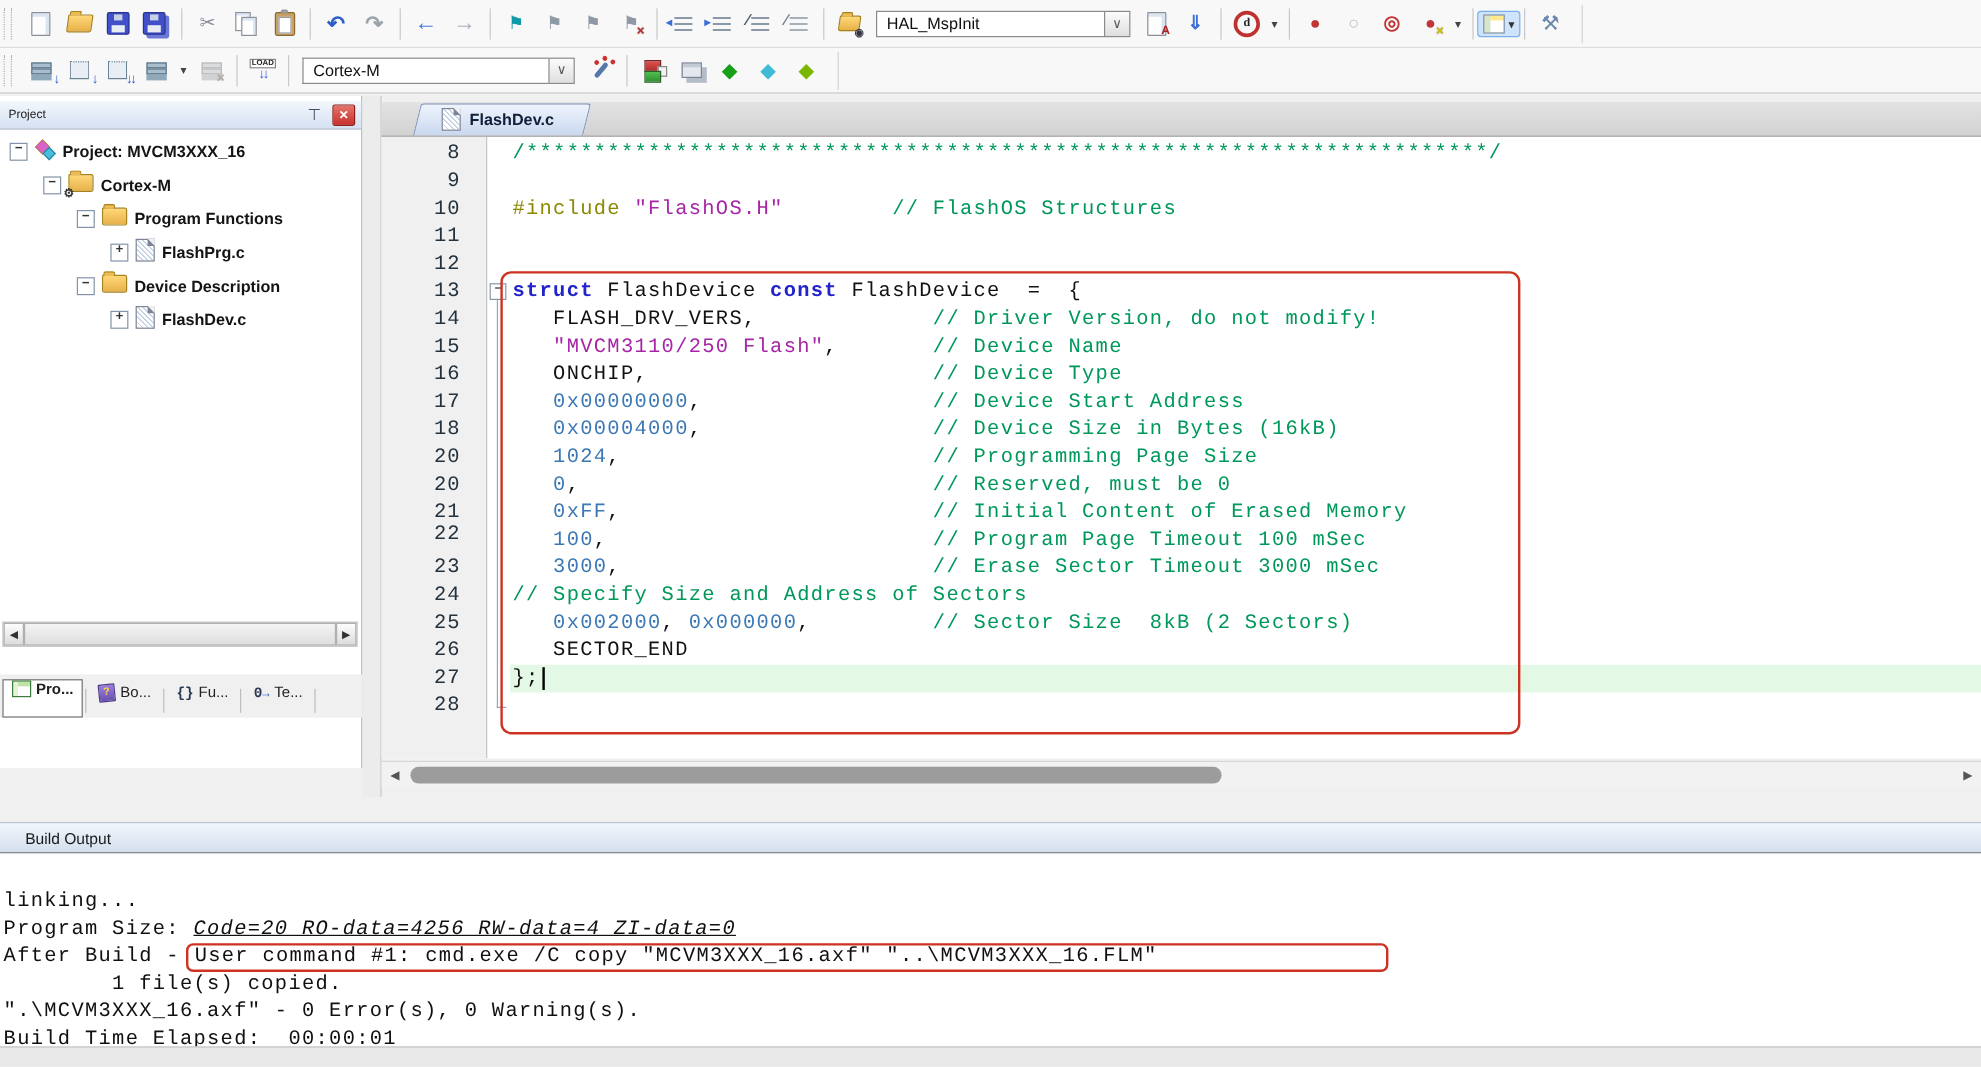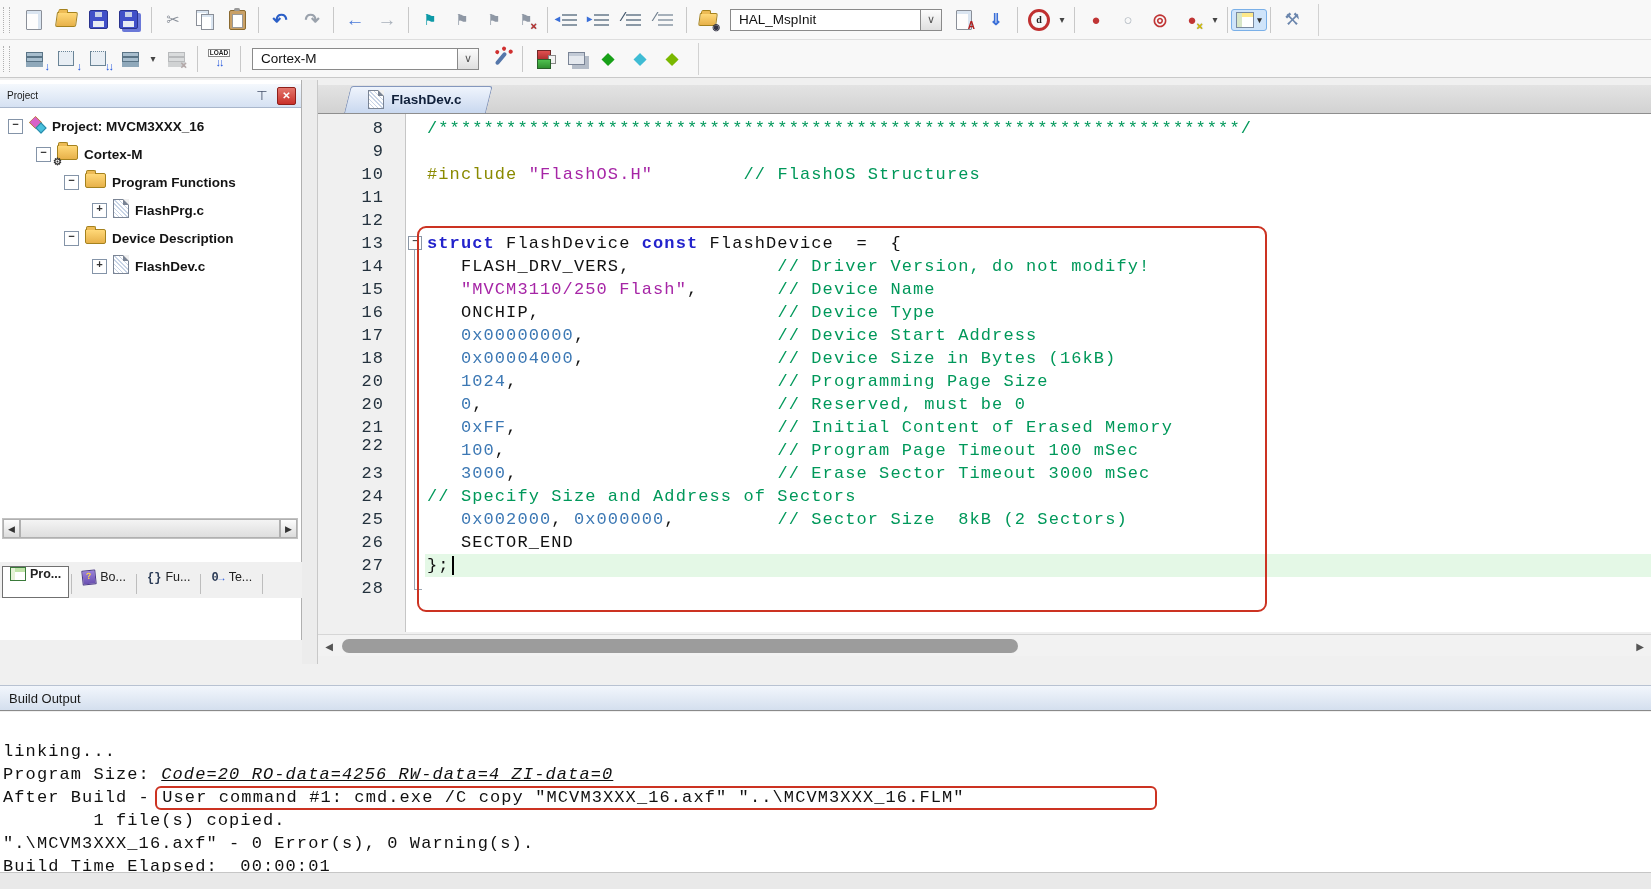--- a/index.html
+++ b/index.html
@@ -177,21 +177,21 @@
   #escroll{position:absolute;left:318px;top:634px;width:1333px;height:22px;background:#f2f2f2;
       border-top:1px solid #d6d6d6;box-sizing:border-box;}
   .ethumb{position:absolute;left:24px;top:4px;width:676px;height:14px;background:#9c9c9c;border-radius:7px;}
   .ebtn{position:absolute;top:2px;width:18px;height:18px;display:flex;align-items:center;justify-content:center;
       font-size:10px;color:#555;}
 
   
   #build-header{position:absolute;left:0;top:685px;width:1651px;height:26px;
       background:linear-gradient(#f2f6fc,#d4dfee);border-top:1px solid #b8c2d2;
       border-bottom:1px solid #8a8a8a;display:flex;align-items:center;box-sizing:border-box;}
-  #build-header .ttl{font-size:13px;color:#1a1a1a;padding-left:9px;}
+  #build-header .ttl{font-size:13px;color:#1a1a1a;padding-left:21px;}
   #build-body{position:absolute;left:0;top:712px;width:1651px;height:160px;background:#fff;}
   .bl{position:absolute;left:3px;white-space:pre;font:17px/23px "Liberation Mono",monospace;
       letter-spacing:1.1px;color:#101010;}
   .bl .u{text-decoration:underline;font-style:italic;}
   .redbox{border:2px solid var(--ann);border-radius:6px;padding:0 190px 1px 5px;margin-left:-6px;}
   #statusbar{position:absolute;left:0;top:872px;width:1651px;height:17px;background:#e9e9e9;
       border-top:1px solid #c6c6c6;box-sizing:border-box;}
 </style>
 </head>
 <body>

